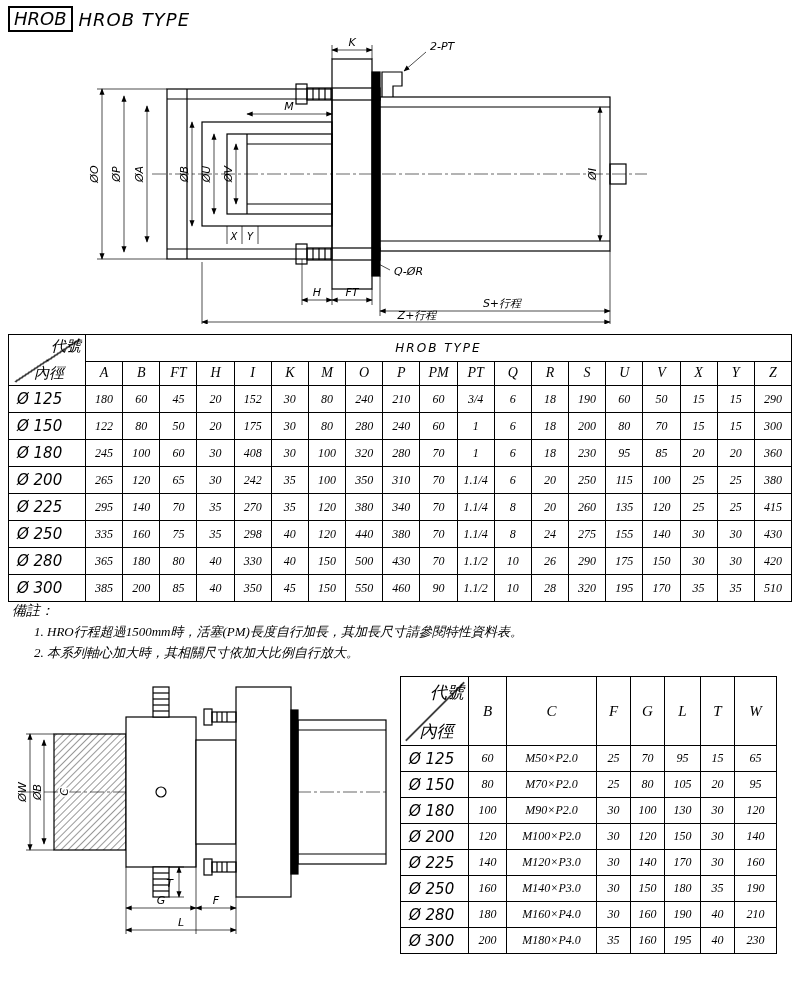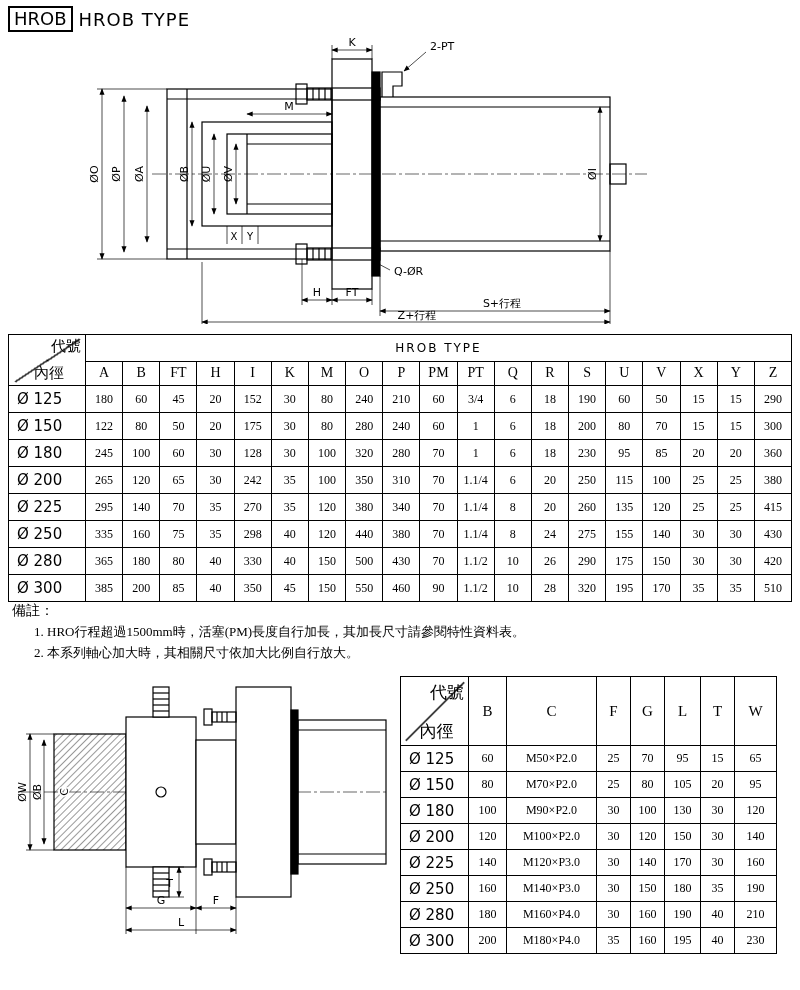--- a/index.html
+++ b/index.html
@@ -1,21 +1,21 @@
 <!DOCTYPE html>
 <html><head>
 <meta charset="utf-8">
 <style>
   * { box-sizing: border-box; }
   html,body { margin:0; padding:0; }
   body {
     width:800px; background:#fff; color:#000;
     font-family:"Liberation Serif", serif;
   }
-  .page { width:800px; height:990px; position:relative; overflow:hidden; background:#fff; }
+  .page { width:800px; height:990px; position:relative; overflow:hidden; background:#fff;font-style:italic; }
 
   
   .header { display:flex; align-items:center; margin:6px 0 0 8px;
             font-family:"DejaVu Sans", sans-serif; font-size:18px; }
   .hrob-box { border:2px solid #000; padding:0 4px; line-height:22px; }
   .hrob-type { padding-left:6px; letter-spacing:1px; }
 
   
   .drawing1 { display:block; margin:2px 0 0 72px; }
   .drawing2-wrap { margin-top:14px; }
@@ -270,21 +270,21 @@
           <td>15</td>
           <td>15</td>
           <td>300</td>
         </tr>
         <tr>
           <th class="row-label">Ø 180</th>
           <td>245</td>
           <td>100</td>
           <td>60</td>
           <td>30</td>
-          <td>128</td>
+          <td>408</td>
           <td>30</td>
           <td>100</td>
           <td>320</td>
           <td>280</td>
           <td>70</td>
           <td>1</td>
           <td>6</td>
           <td>18</td>
           <td>230</td>
           <td>95</td>

